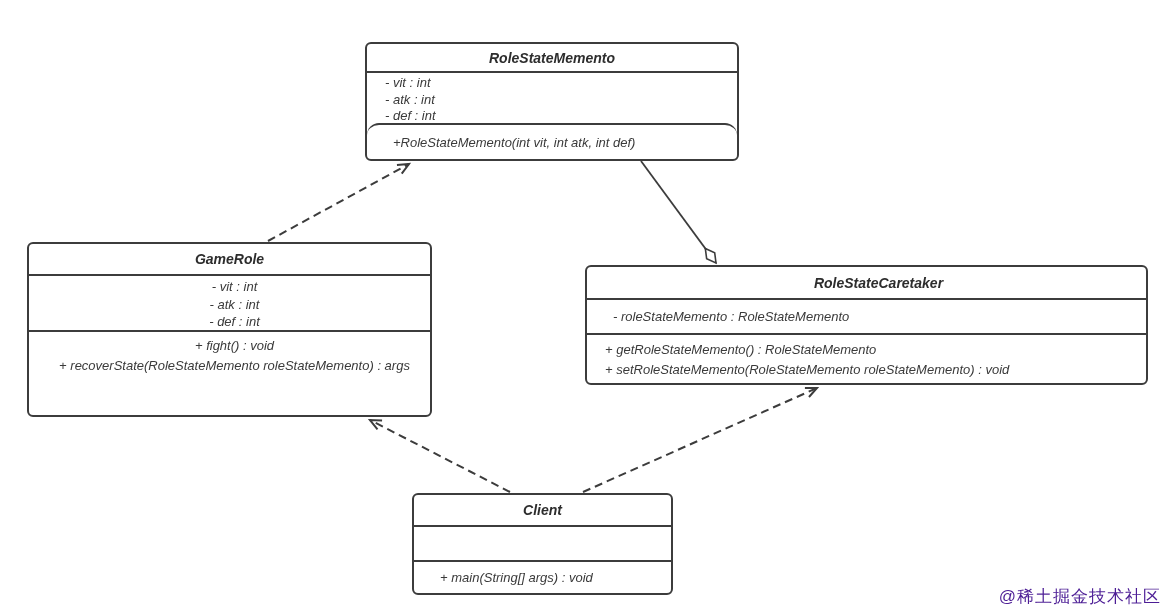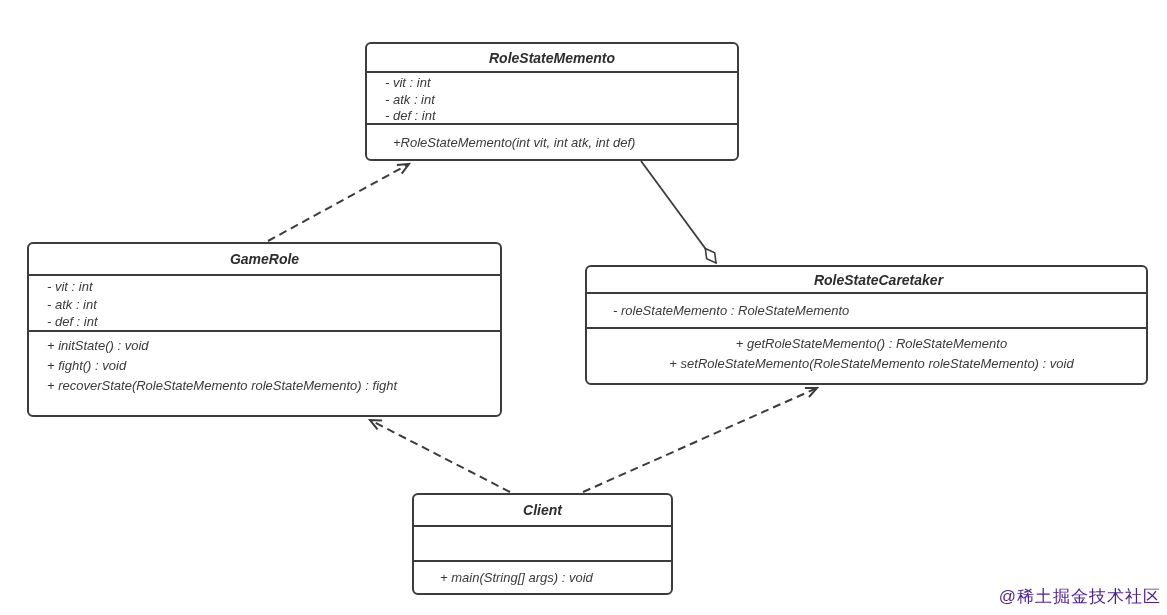--- a/index.html
+++ b/index.html
@@ -58,32 +58,32 @@
   .uml-line {
     font-size: 13px;
     line-height: 17px;
     white-space: nowrap;
     color: #3a3a3a;
   }
   
   .box-memento .uml-title   { height: 27px; }
   .box-memento .fields      { flex: 0 0 52px; }
   .box-memento .fields .uml-line { line-height: 16.5px; }
-  .box-memento .methods     { flex: 1 1 auto; }
+  .box-memento .methods     { flex: 1 1 auto; border-radius: 12px; }
 
   .box-gamerole .uml-title  { height: 30px; }
   .box-gamerole .fields     { flex: 0 0 56px; }
   .box-gamerole .fields .uml-line { line-height: 17.5px; }
   .box-gamerole .methods    { flex: 1 1 auto; padding-top: 4px; }
   .box-gamerole .methods .uml-line { line-height: 20px; }
 
-  .box-caretaker .uml-title { height: 25px; margin-left: 24px; }
+  .box-caretaker .uml-title { height: 31px; margin-left: 24px; }
   .box-caretaker .fields    { flex: 0 0 35px; }
   .box-caretaker .methods   { flex: 1 1 auto; padding-top: 5px; }
-  .box-caretaker .methods .uml-line { line-height: 20px; text-align: center; }
+  .box-caretaker .methods .uml-line { line-height: 20px; }
 
   .box-client .uml-title    { height: 30px; }
   .box-client .fields       { flex: 0 0 35px; }
   .box-client .methods      { flex: 1 1 auto; }
 
   .watermark {
     position: absolute;
     right: 6px;
     bottom: 7px;
     font-size: 17px;
@@ -132,31 +132,30 @@
     <div class="uml-section fields">
       <div class="uml-line">- vit : int</div>
       <div class="uml-line">- atk : int</div>
       <div class="uml-line">- def : int</div>
     </div>
     <div class="uml-section methods centered">
       <div class="uml-line" style="padding-left:8px;">+RoleStateMemento(int vit, int atk, int def)</div>
     </div>
   </div>
 
-  <div class="uml-class box-gamerole" style="left:27px; top:242px; width:475px; height:175px;">
+  <div class="uml-class box-gamerole" style="left:27px; top:242px; width:405px; height:175px;text-align:center;">
     <div class="uml-title">GameRole</div>
     <div class="uml-section fields">
       <div class="uml-line">- vit : int</div>
       <div class="uml-line">- atk : int</div>
       <div class="uml-line">- def : int</div>
     </div>
     <div class="uml-section methods">
-      <div class="uml-line">+ initState() : void</div>
       <div class="uml-line">+ fight() : void</div>
-      <div class="uml-line">+ recoverState(RoleStateMemento roleStateMemento) : fight</div>
+      <div class="uml-line">+ recoverState(RoleStateMemento roleStateMemento) : args</div>
     </div>
   </div>
 
   <div class="uml-class box-caretaker" style="left:585px; top:265px; width:563px; height:120px;">
     <div class="uml-title">RoleStateCaretaker</div>
     <div class="uml-section fields centered">
       <div class="uml-line" style="padding-left:8px;">- roleStateMemento : RoleStateMemento</div>
     </div>
     <div class="uml-section methods">
       <div class="uml-line">+ getRoleStateMemento() : RoleStateMemento</div>

